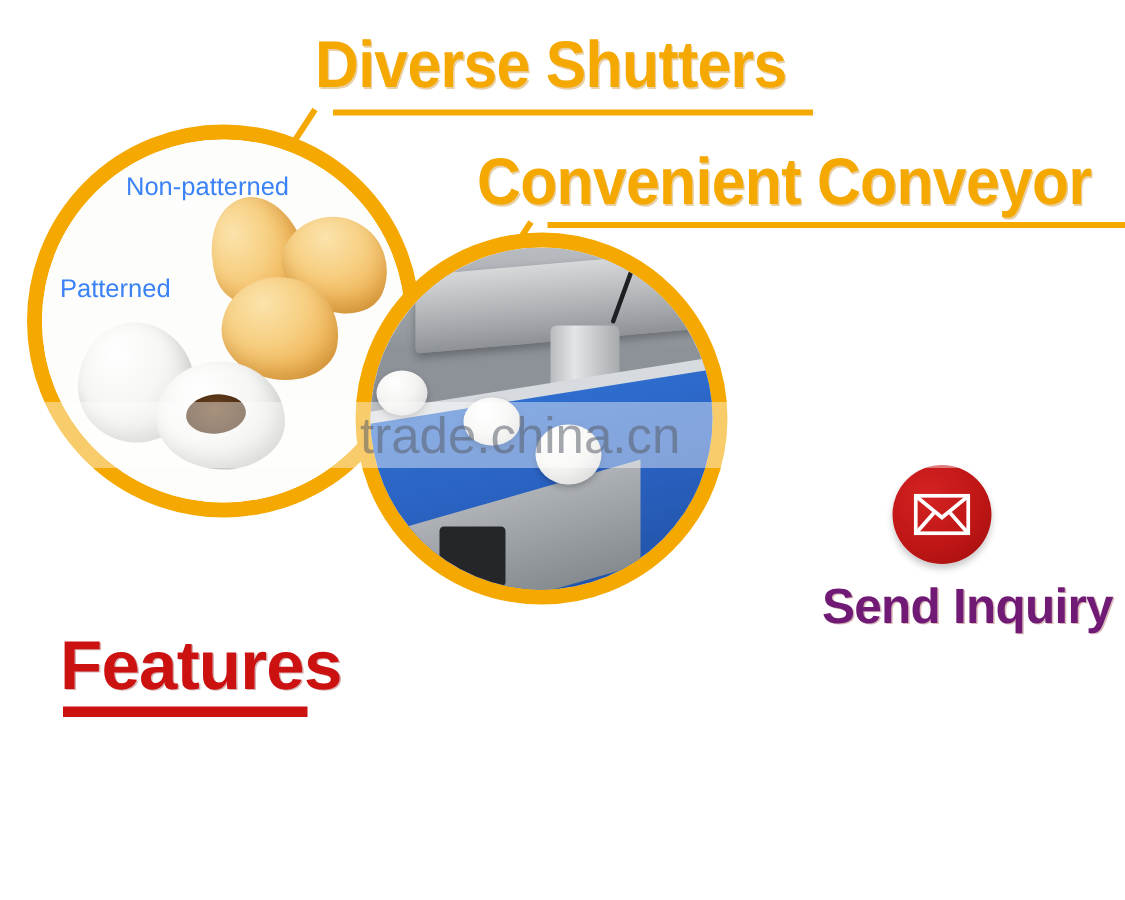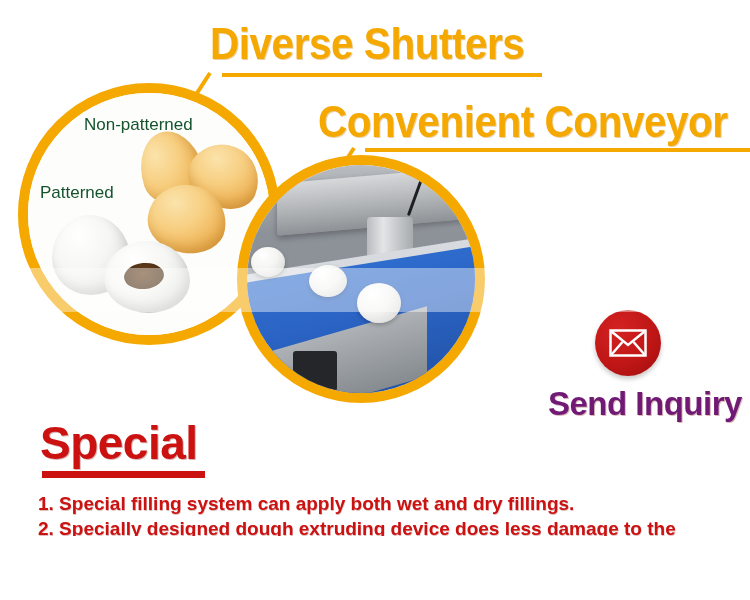--- a/index.html
+++ b/index.html
@@ -120,21 +120,21 @@
     width: 40px;
     height: 26px;
     border-radius: 50%;
     background: radial-gradient(ellipse at 50% 40%, #6b4320 0%, #4a2c12 70%, #33200c 100%);
     transform: rotate(-6deg);
   }
   .label-caption {
     position: absolute;
     font-family: "Liberation Sans", sans-serif;
     font-size: 17px;
-    color: #14532d;
+    color: #3b82f6;
     white-space: nowrap;
     z-index: 4;
   }
   #label-nonpatterned { left: 84px; top: 115px; }
   #label-patterned { left: 40px; top: 173px; margin-top: 10px; }
 
   
   .machine-photo {
     position: absolute;
     inset: 0;
@@ -361,34 +361,31 @@
       <div class="machine-lower"></div>
       <div class="dark-part"></div>
       <div class="dumpling-on-belt" id="belt-bun-1"></div>
       <div class="dumpling-on-belt" id="belt-bun-2"></div>
       <div class="dumpling-on-belt" id="belt-bun-3"></div>
       <div class="dumpling-on-belt" id="belt-bun-4"></div>
     </div>
   </div>
 
   <div id="watermark-band"></div>
+  <div id="watermark-text">trade.china.cn</div>
 
   <div id="inquiry-block">
     <div id="inquiry-circle">
       <svg id="envelope-icon" width="38" height="28" viewBox="0 0 38 28">
         <rect x="1.5" y="1.5" width="35" height="25" fill="none" stroke="#ffffff" stroke-width="2.5"></rect>
         <polyline points="2.5,2.5 19,16 35.5,2.5" fill="none" stroke="#ffffff" stroke-width="2.5"></polyline>
         <line x1="2.5" y1="25.5" x2="13.5" y2="13" stroke="#ffffff" stroke-width="2.5"></line>
         <line x1="35.5" y1="25.5" x2="24.5" y2="13" stroke="#ffffff" stroke-width="2.5"></line>
       </svg>
     </div>
     <div id="inquiry-label">Send Inquiry</div>
   </div>
 
-  <div id="features-title">Special</div>
+  <div id="features-title">Features</div>
   <div id="features-underline"></div>
 
-  <ul id="features-list">
-    <li>1. Special filling system can apply both wet and dry fillings.</li>
-    <li>2. Specially designed dough extruding device does less damage to the dough texture.</li>
-  </ul>
 
 </div>
 
 </body></html>

